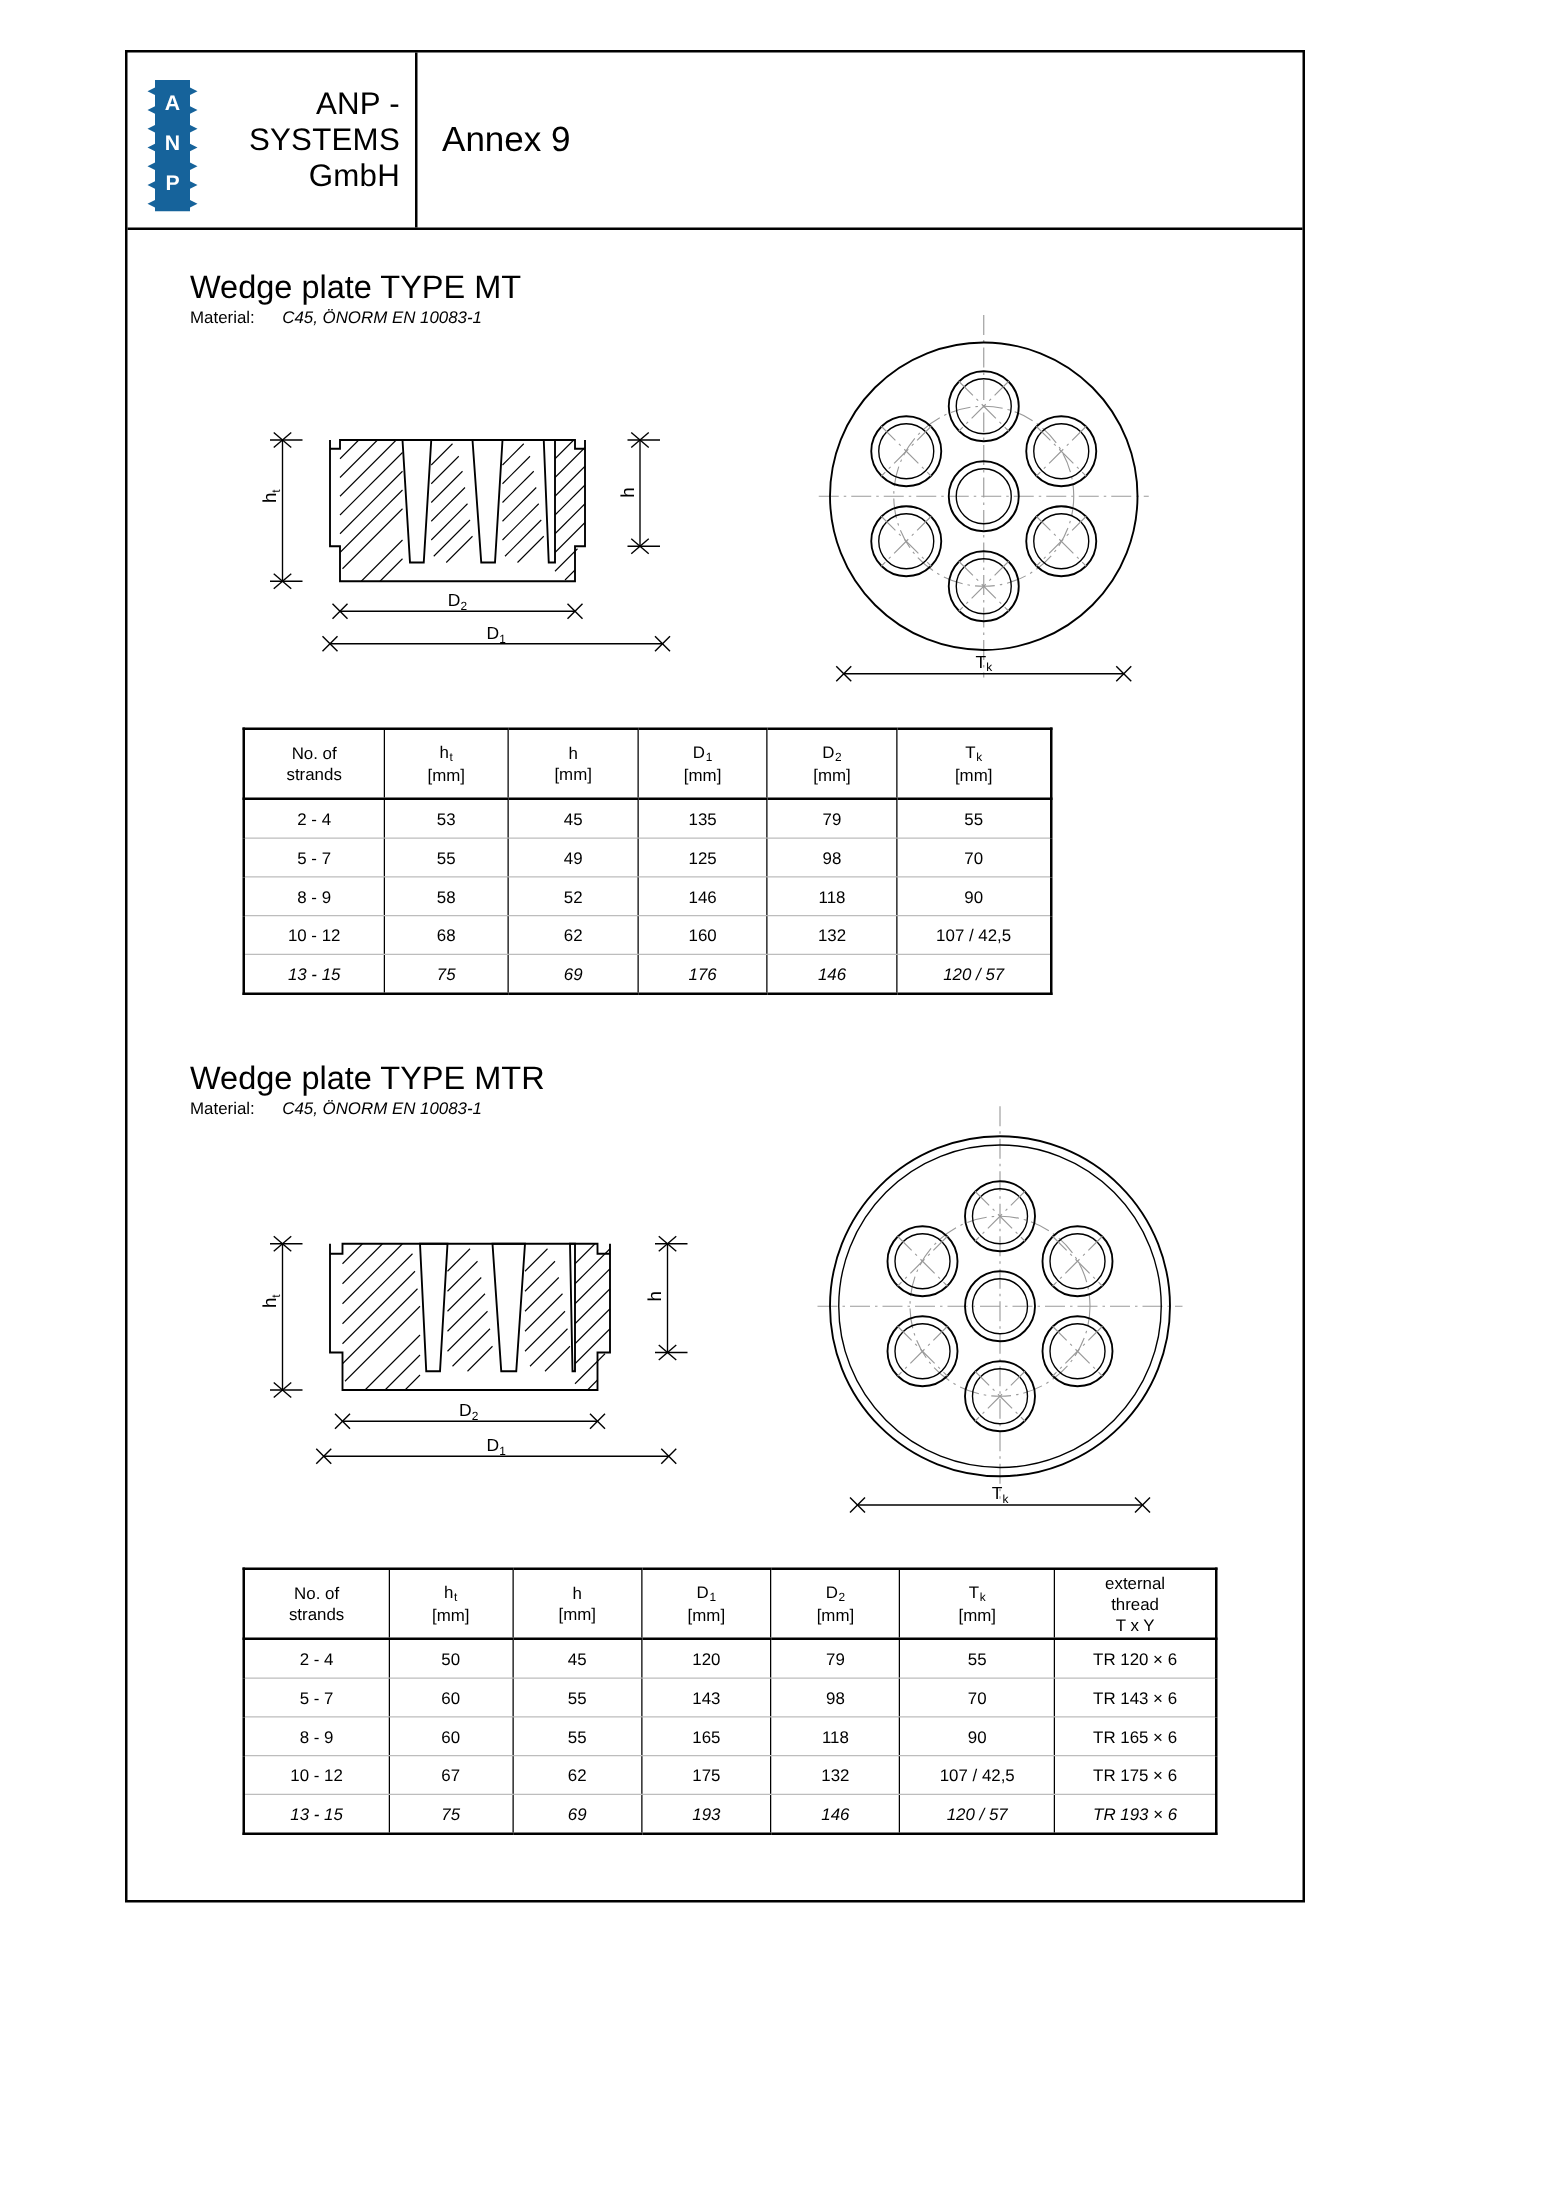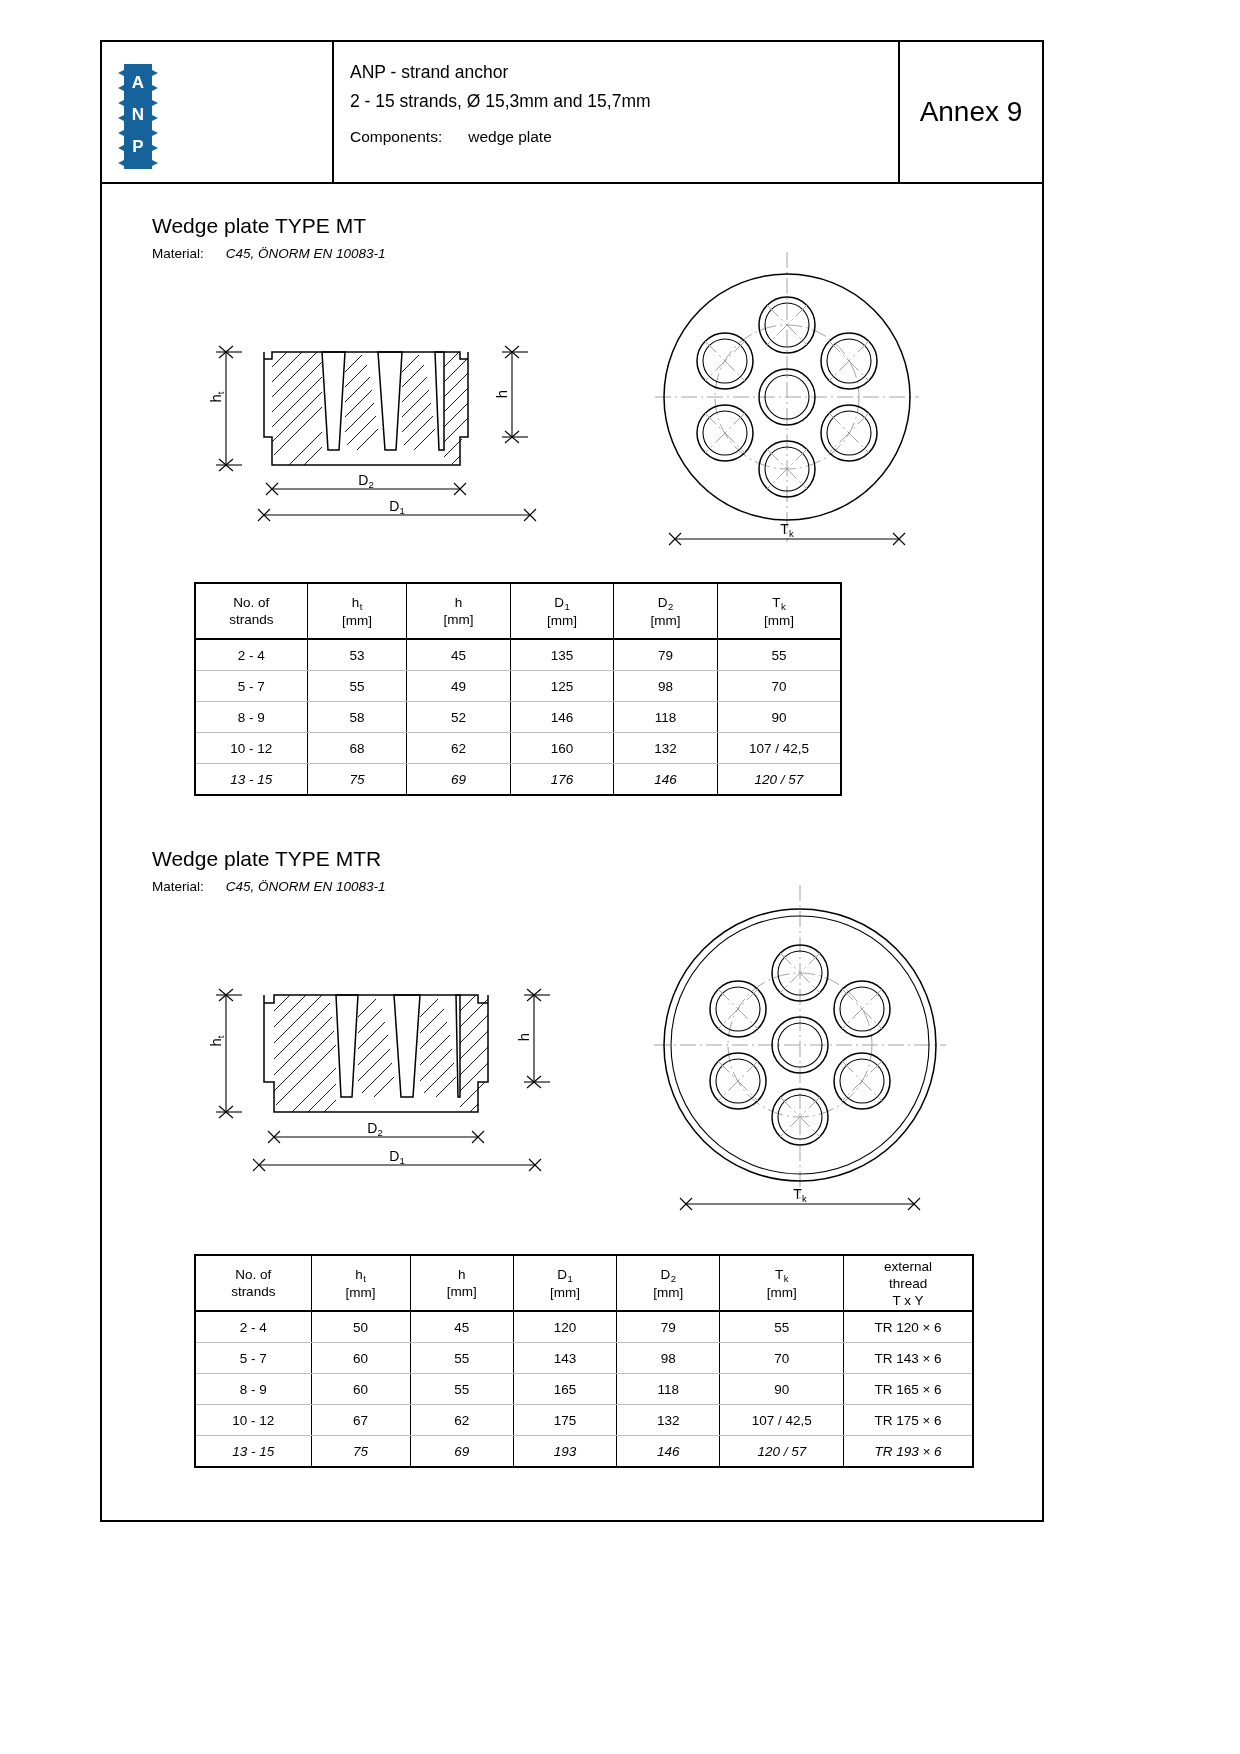--- a/index.html
+++ b/index.html
@@ -13,21 +13,21 @@
   .logo-mark{width:44px;height:100px;position:relative;flex:0 0 auto;}
   .logo-text{flex:1;text-align:right;padding-right:12px;font-size:25px;line-height:29px;letter-spacing:.2px;}
   .tb-desc{flex:1;box-sizing:border-box;padding:16px 0 0 16px;border-right:2px solid #000;}
   .tb-desc .l1{font-size:17.5px;line-height:29px;}
   .tb-desc .l2{font-size:17.5px;line-height:29px;}
   .tb-desc .l3{font-size:15.5px;line-height:29px;margin-top:6px;}
   .tb-desc .l3 .val{padding-left:26px;}
   .tb-annex{width:142px;display:flex;align-items:center;justify-content:center;font-size:28px;}
 
   
-  .sec-title{position:absolute;font-size:21px;}
+  .sec-title{position:absolute;font-size:26px;}
   .sec-mat{position:absolute;font-size:13.5px;}
   .sec-mat .mv{padding-left:22px;font-style:italic;}
 
   
   table.dt{position:absolute;border-collapse:collapse;font-size:13.5px;background:#fff;}
   table.dt td,table.dt th{border:1px solid #a8a8a8;text-align:center;font-weight:normal;padding:0;}
   table.dt thead th{border-left:1px solid #000;border-right:1px solid #000;border-top:2px solid #000;border-bottom:2px solid #000;height:54px;line-height:19px;}
   table.dt thead th.hx{line-height:17px;}
   table.dt tbody td{height:30px;border-left:1px solid #000;border-right:1px solid #000;border-top:1px solid #bdbdbd;border-bottom:1px solid #bdbdbd;}
   table.dt tbody tr:last-child td{border-bottom:2px solid #000;font-style:italic;}
@@ -58,29 +58,27 @@
       <div class="logo-mark">
         <svg width="44" height="100" viewBox="0 0 44 100">
           <g fill="#16639b">
             <path d="M8 2 h28 v6 l6 3 -6 3 v9 l6 3 -6 3 v9 l6 3 -6 3 v9 l6 3 -6 3 v9 l6 3 -6 3 v9 l6 3 -6 3 v9 l6 3 -6 3 v3 H8 v-3 l-6 -3 6 -3 v-9 l-6 -3 6 -3 v-9 l-6 -3 6 -3 v-9 l-6 -3 6 -3 v-9 l-6 -3 6 -3 v-9 l-6 -3 6 -3 v-9 l-6 -3 6 -3 z"></path>
           </g>
           <text x="22" y="26" fill="#ffffff" font-family="Liberation Sans, sans-serif" font-size="17" font-weight="bold" text-anchor="middle">A</text>
           <text x="22" y="58" fill="#ffffff" font-family="Liberation Sans, sans-serif" font-size="17" font-weight="bold" text-anchor="middle">N</text>
           <text x="22" y="90" fill="#ffffff" font-family="Liberation Sans, sans-serif" font-size="17" font-weight="bold" text-anchor="middle">P</text>
         </svg>
       </div>
-    </div>
-
-    <div class="tb-desc">
-      <div class="l1">ANP - strand anchor</div>
-      <div class="l2">2 - 15 strands, Ø 15,3mm and 15,7mm</div>
-      <div class="l3">
-        <span>Components:</span><span class="val">wedge plate</span>
+      <div class="logo-text">
+        <div>ANP -</div>
+        <div>SYSTEMS</div>
+        <div>GmbH</div>
       </div>
     </div>
+
 
     <div class="tb-annex">Annex 9</div>
   </div>
 
   <div class="sec-title" style="left:50px;top:172px;">Wedge plate TYPE MT</div>
   <div class="sec-mat" style="left:50px;top:204px;">
     <span>Material:</span><span class="mv">C45, ÖNORM EN 10083-1</span>
   </div>
 
   <div class="dwg" style="left:110px;top:255px;">

